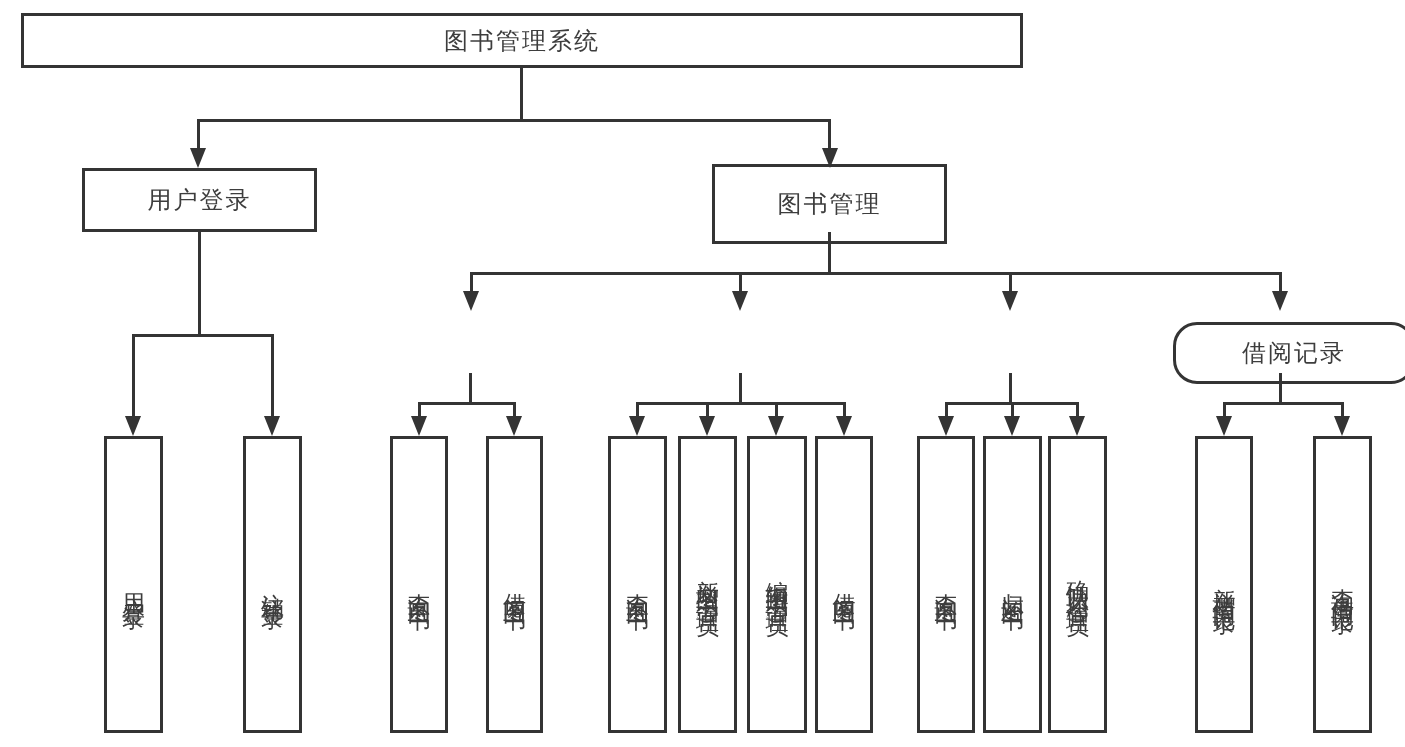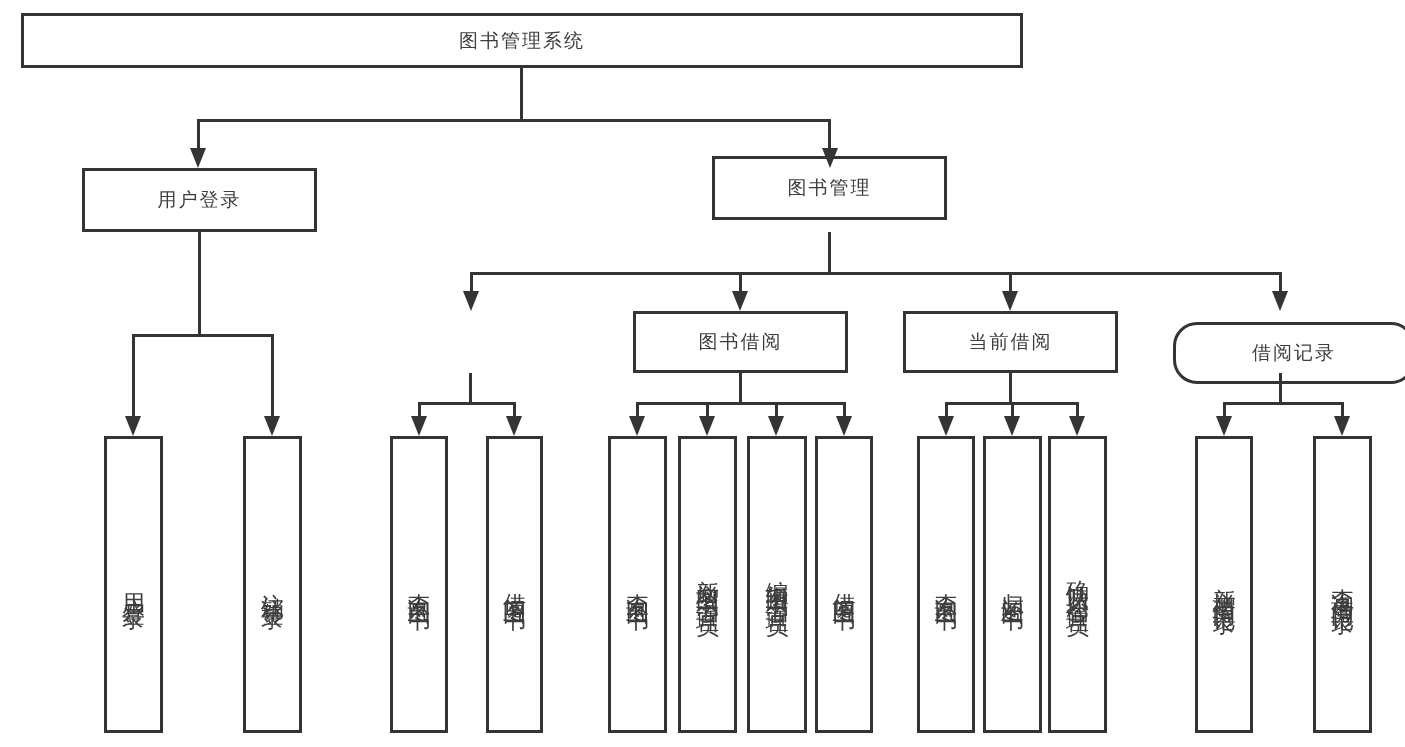--- a/index.html
+++ b/index.html
@@ -12,21 +12,21 @@
   }
   .box{
     position:absolute;
     box-sizing:border-box;
     background:#ffffff;
     border:3px solid #343434;
     display:flex;
     align-items:center;
     justify-content:center;
     color:#3d3d3d;
-    font-size:19px;
+    font-size:24px;
     letter-spacing:2px;
     text-align:center;
     white-space:nowrap;
   }
   .leaf{
     writing-mode:vertical-rl;
     text-orientation:mixed;
     letter-spacing:5px;
     white-space:normal;
     line-height:1.0;
@@ -51,24 +51,22 @@
   }
 </style>
 </head>
 <body>
 
 <div class="stage">
 
   <div class="box" style="left:21px;top:13px;width:1002px;height:55px;">图书管理系统</div>
 
   <div class="box" style="left:82px;top:168px;width:235px;height:64px;">用户登录</div>
-  <div class="box" style="left:712px;top:156px;width:235px;height:64px;">图书管理</div>
+  <div class="box" style="left:712px;top:164px;width:235px;height:80px;">图书管理</div>
 
-  <div class="box" style="left:633px;top:311px;width:215px;height:62px;">图书借阅</div>
-  <div class="box" style="left:903px;top:311px;width:215px;height:62px;">当前借阅</div>
   <div class="box" style="left:1173px;top:322px;width:242px;height:62px;border-radius:24px;">借阅记录</div>
 
   <div class="box leaf" style="left:104px;top:436px;width:59px;height:297px;">用户登录</div>
   <div class="box leaf" style="left:243px;top:436px;width:59px;height:297px;">注销登录</div>
 
   <div class="box leaf" style="left:390px;top:436px;width:58px;height:297px;">查询图书</div>
   <div class="box leaf" style="left:486px;top:436px;width:57px;height:297px;">借阅图书</div>
 
   <div class="box leaf" style="left:608px;top:436px;width:59px;height:297px;">查询图书</div>
   <div class="box leaf" style="left:678px;top:436px;width:59px;height:297px;">新增图书（管理员）</div>

